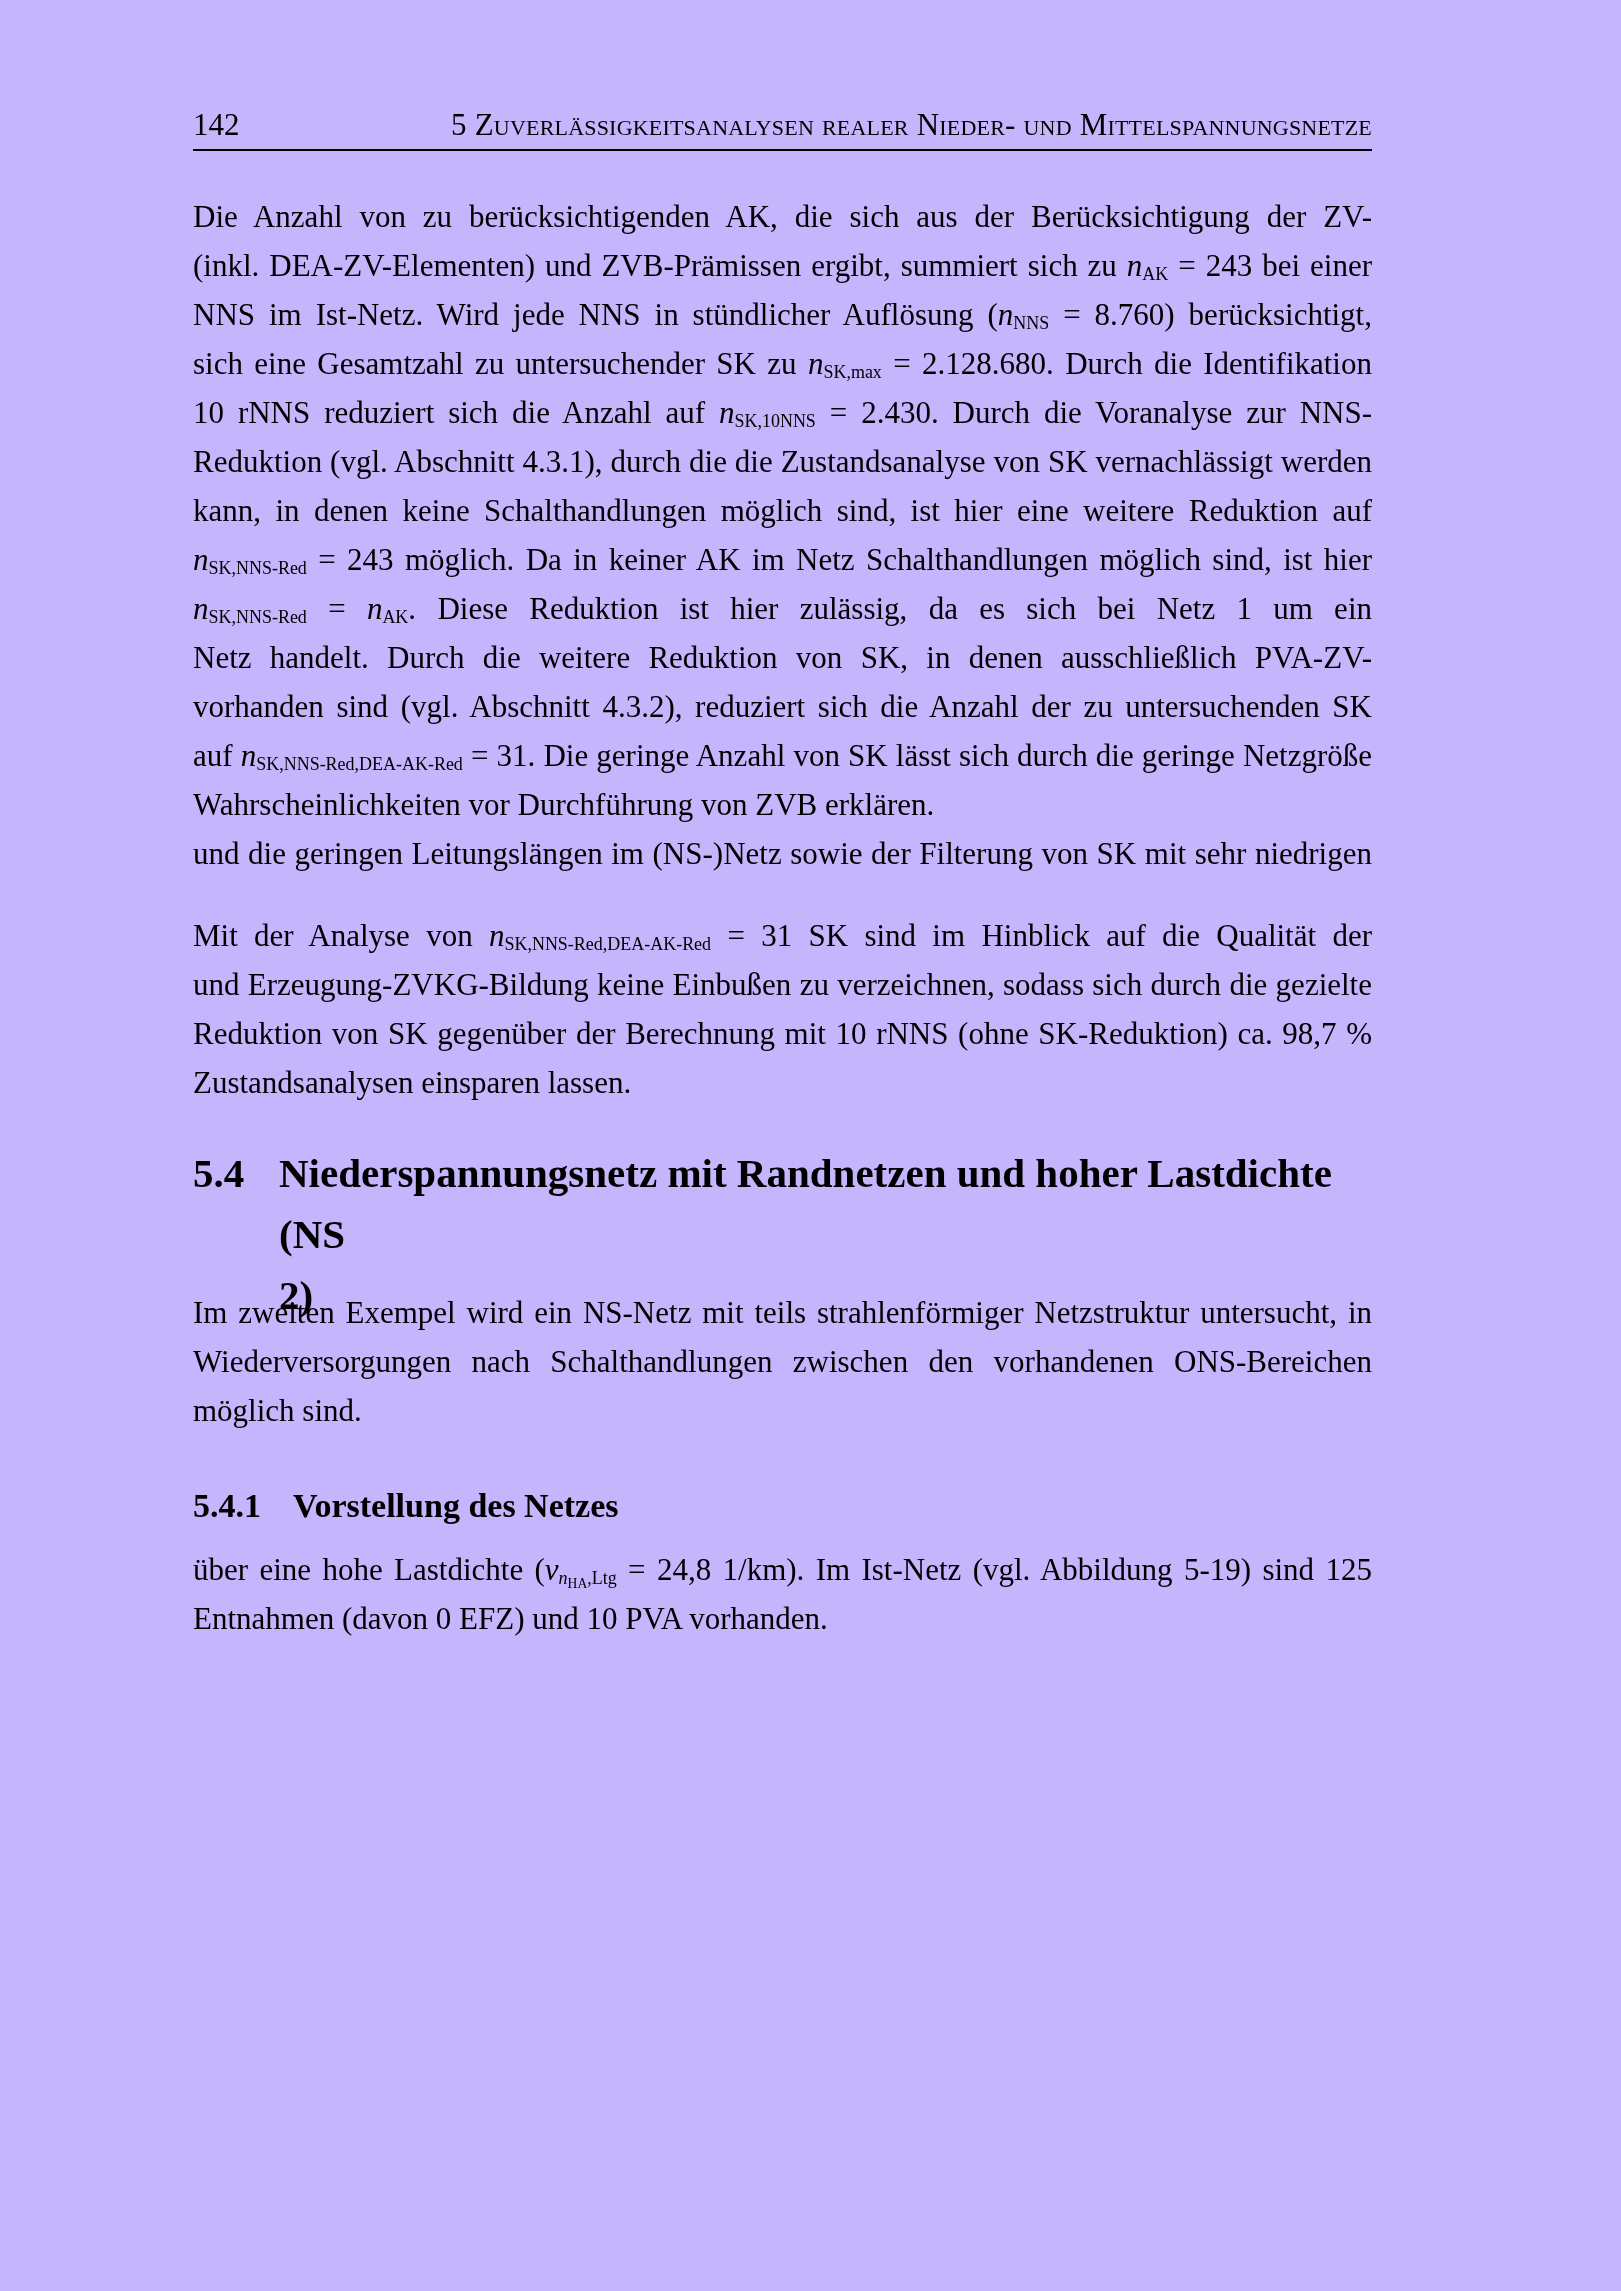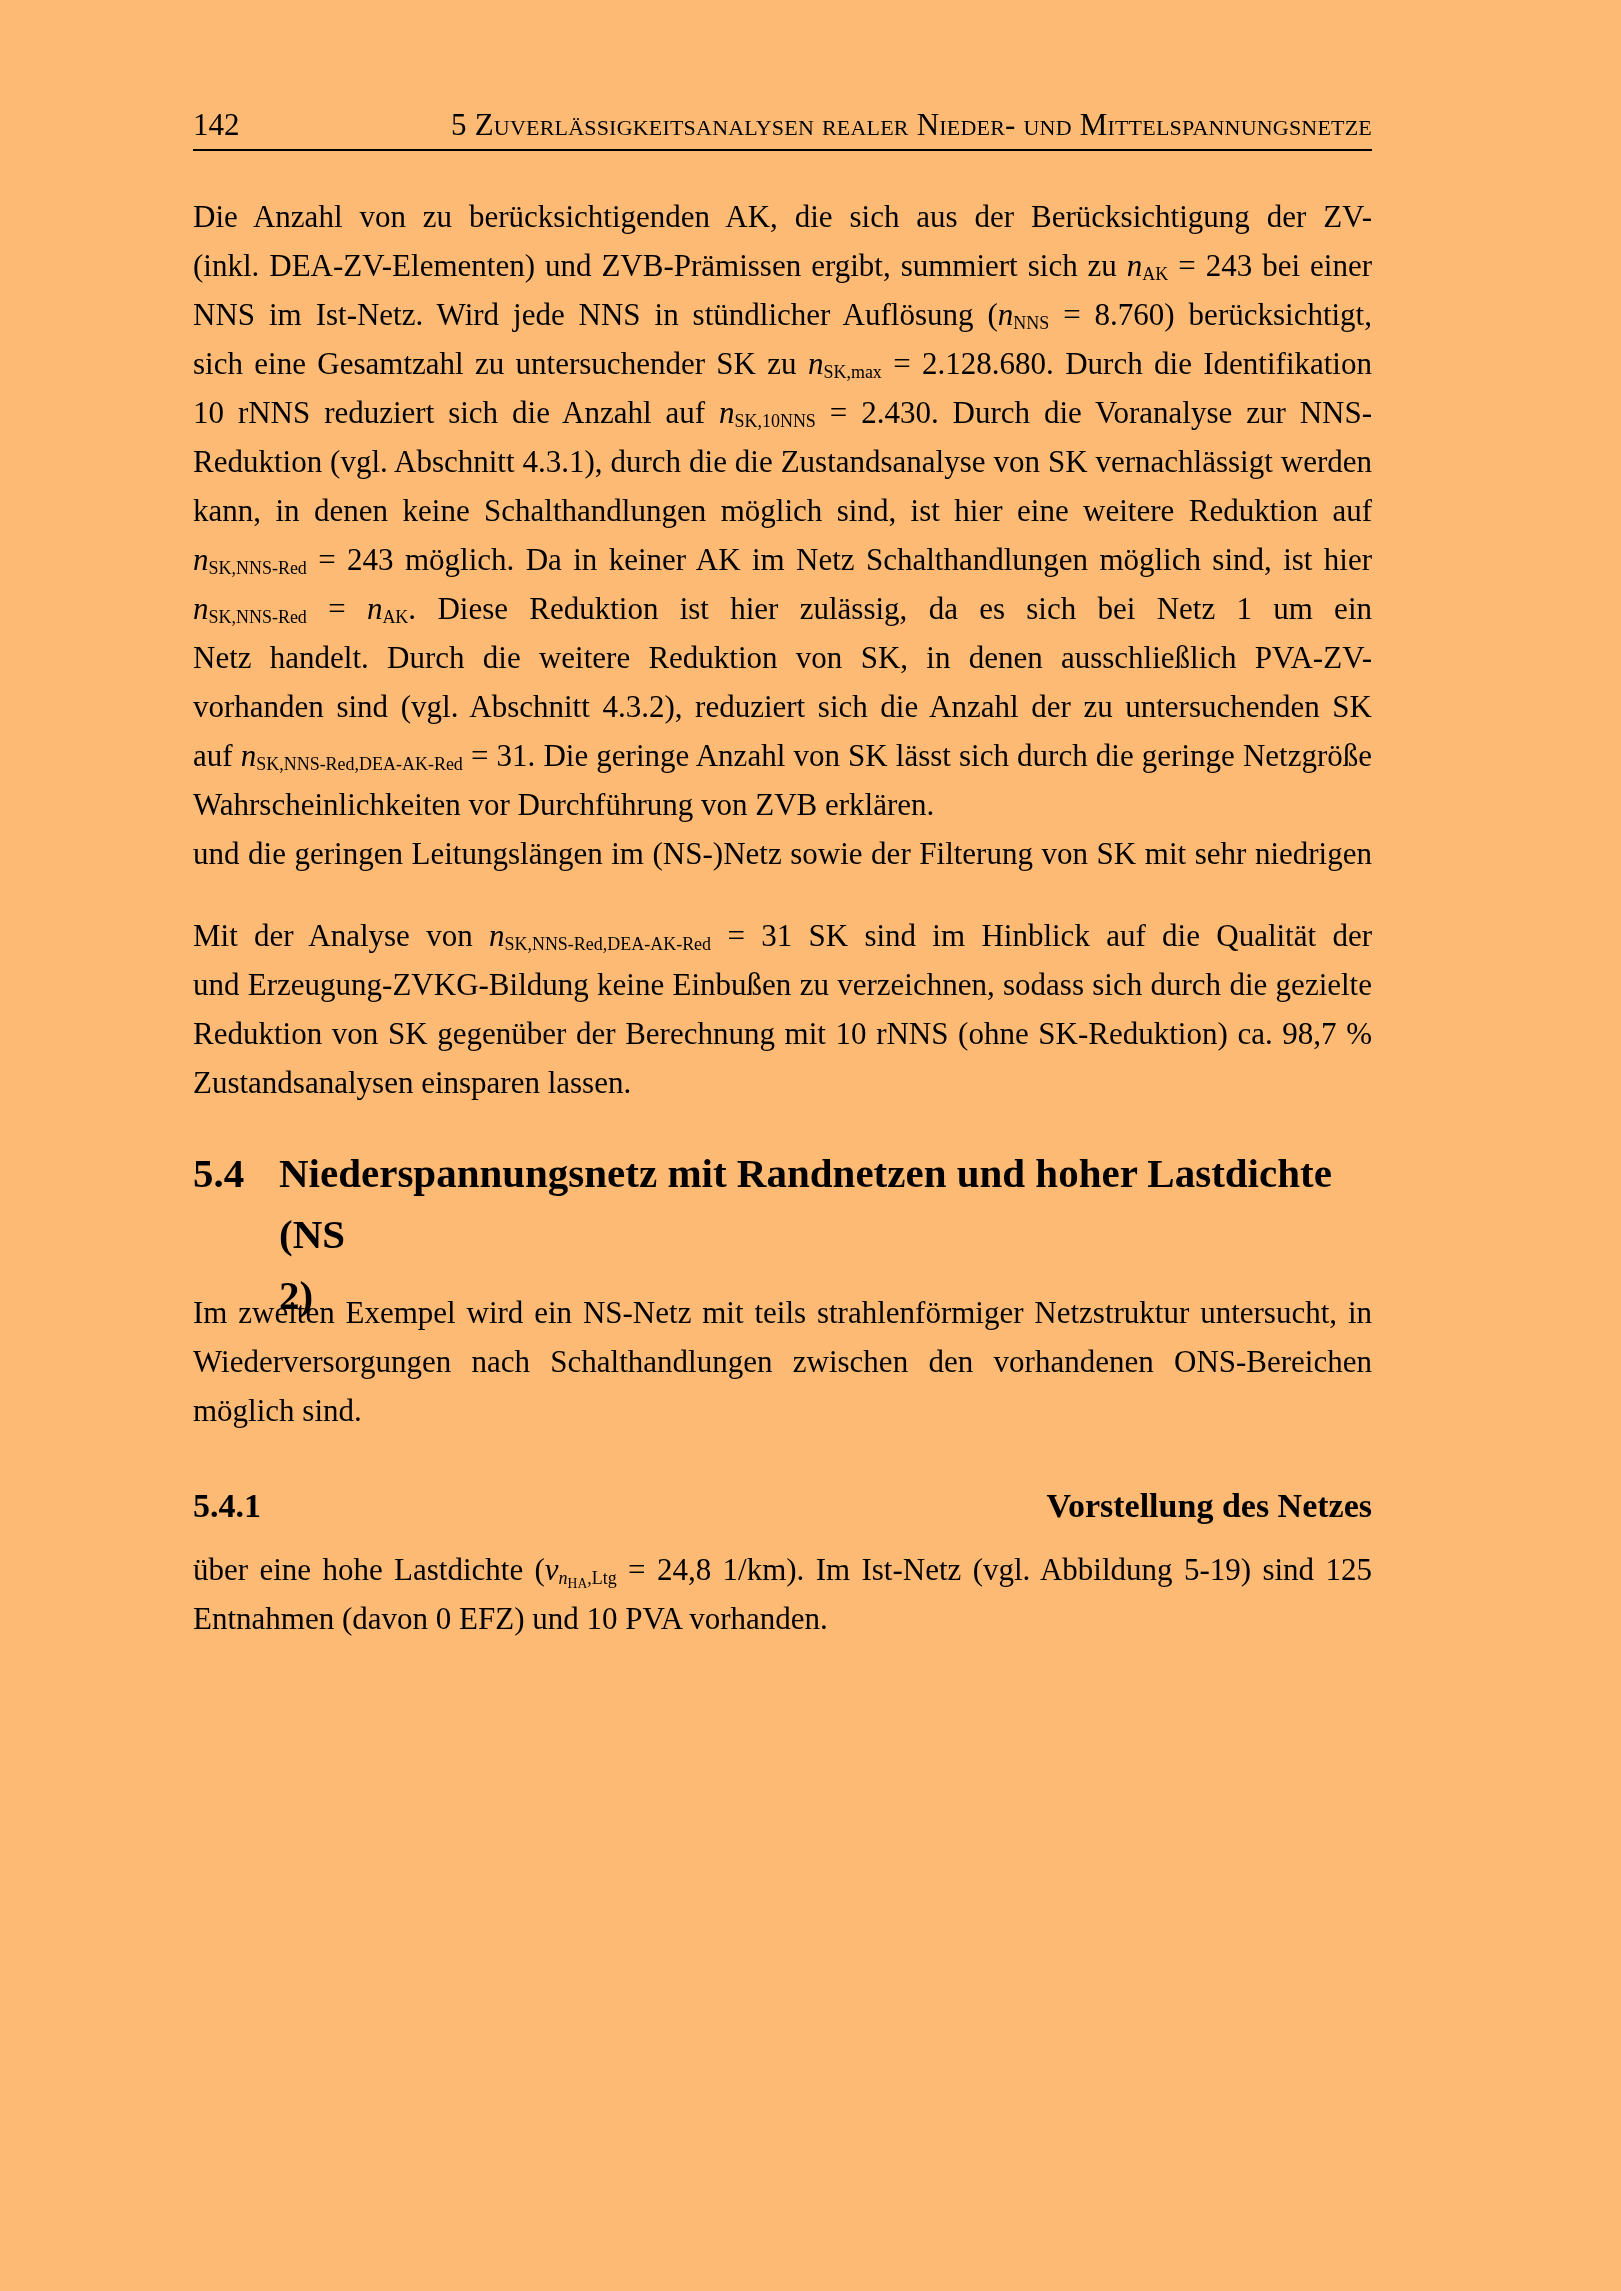--- a/index.html
+++ b/index.html
@@ -4,21 +4,21 @@
 <style>
   * { box-sizing: border-box; margin: 0; padding: 0; }
   html, body { background: #ffffff; }
   body {
     width: 1621px; height: 2292px;
     position: relative;
     font-family: "Liberation Serif", "DejaVu Serif", serif;
     color: #000;
     overflow: hidden;
   }
-  .page { position: absolute; inset: 0; background: #fdba74; }
+  .page { position: absolute; inset: 0; background: #c4b5fd; }
   .col { position: absolute; left: 193px; width: 1179px; }
 
   
   .running-header {
     top: 108px;
     display: flex; justify-content: space-between; align-items: baseline;
     font-size: 31px; line-height: 33px;
     padding-bottom: 7.8px;
     border-bottom: 2.9px solid #000;
   }
@@ -41,21 +41,21 @@
   
   .h2-block {
     font-size: 41px; font-weight: bold;
     padding-left: 86px; position: absolute;
   }
   .h2-block .hline { line-height: 61px; }
   .h3-block {
     font-size: 34px; font-weight: bold;
     padding-left: 100px; position: absolute;
   }
-  .h3-block .hline { line-height: 43px; text-align: right; }
+  .h3-block .hline { line-height: 43px; }
   .hnum { position: absolute; left: 0; top: 0; }
   .h2-block .hnum { line-height: 61px; }
   .h3-block .hnum { line-height: 43px; }
 
   
   .b-p1 { top: 192px; }
   .b-p2 { top: 911px; }
   .b-h2 { top: 1143px; }
   .b-p3 { top: 1288px; }
   .b-h3 { top: 1484px; }

